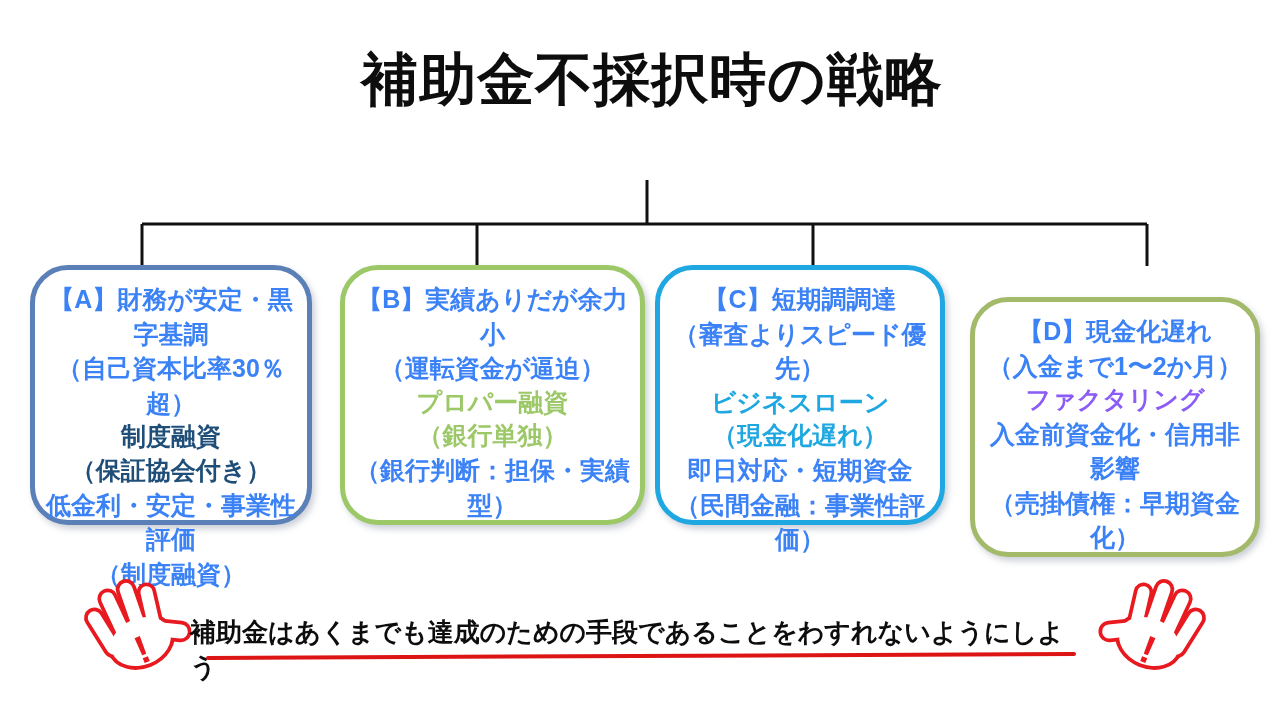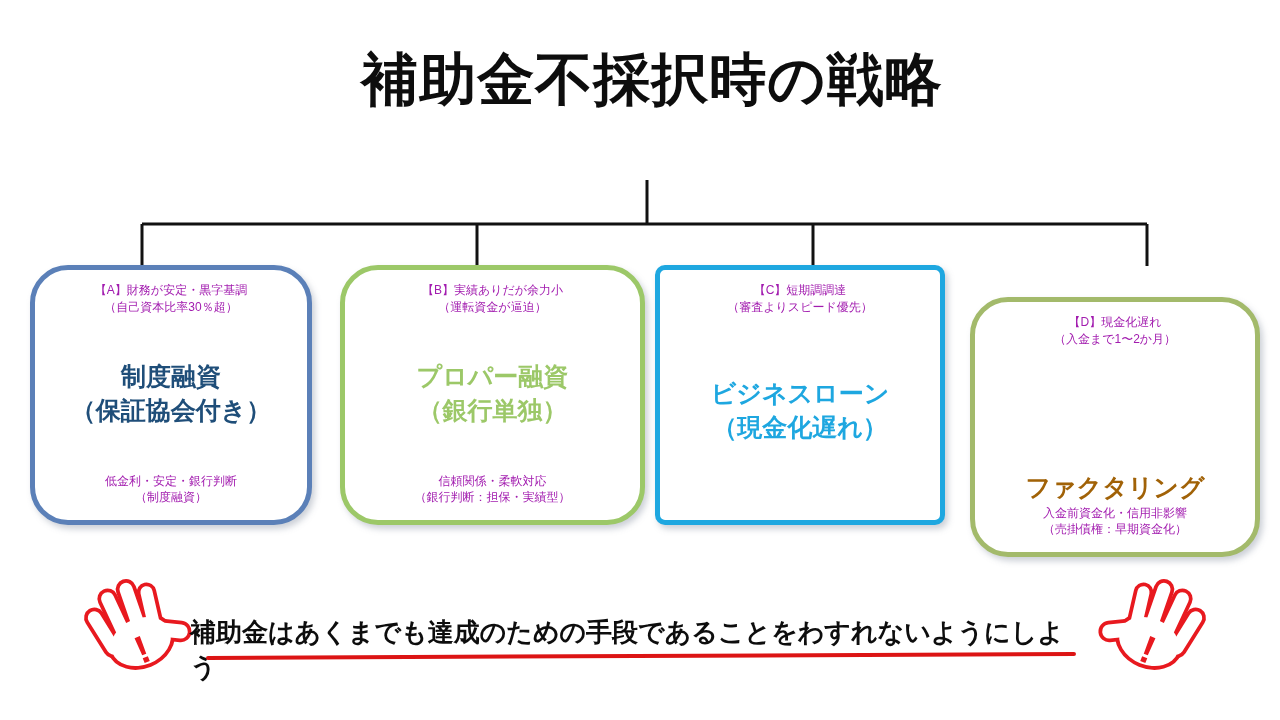--- a/index.html
+++ b/index.html
@@ -17,21 +17,21 @@
     position:absolute;top:265px;height:260px;box-sizing:border-box;
     background:#fff;border:5px solid #888;border-radius:38px;
     box-shadow:3px 4px 6px rgba(110,120,140,.35);
     display:flex;flex-direction:column;align-items:center;text-align:center;
     padding:12px 6px 14px;
   }
   .box-a{left:30px;width:282px;}
   .box-b{left:340px;width:305px;align-items:center;}
   .box-c{left:655px;width:290px;}
   .box-d{left:970px;width:290px;}
-  .box-header,.box-footer{font-size:12px;font-weight:normal;line-height:1.38;color:#a21caf;}
+  .box-header,.box-footer{font-size:25px;font-weight:bold;line-height:1.38;color:#3b82f6;}
   .box-label{
     flex:1;display:flex;flex-direction:column;justify-content:center;
     font-size:25px;font-weight:800;line-height:1.35;
   }
   .note-text{
     position:absolute;top:615px;left:190px;width:900px;text-align:left;
     font-size:26px;font-weight:800;color:#0d0d0d;
   }
   .note-underline{
     position:absolute;top:654px;left:206px;width:870px;height:4px;
@@ -62,57 +62,60 @@
   <div class="box box-a" style="border-color: rgb(91, 128, 184);">
     <div class="box-header">
       <div>【A】財務が安定・黒字基調</div>
       <div>（自己資本比率30％超）</div>
     </div>
     <div class="box-label" style="color: rgb(31, 78, 121); text-align: center;">
       <div>制度融資</div>
       <div>（保証協会付き）</div>
     </div>
     <div class="box-footer">
-      <div>低金利・安定・銀行判断</div>
+      <div>低金利・安定・事業性評価</div>
       <div>（制度融資）</div>
     </div>
   </div>
 
   <div class="box box-b" style="border-color: rgb(156, 200, 104);">
     <div class="box-header">
       <div>【B】実績ありだが余力小</div>
       <div>（運転資金が逼迫）</div>
     </div>
     <div class="box-label" style="color: rgb(156, 200, 104);">
       <div>プロパー融資</div>
       <div>（銀行単独）</div>
     </div>
     <div class="box-footer">
-      <div>信頼関係・柔軟対応</div>
       <div>（銀行判断：担保・実績型）</div>
     </div>
   </div>
 
-  <div class="box box-c" style="border-color: rgb(30, 167, 224); border-radius: 10px;">
+  <div class="box box-c" style="border-color: rgb(30, 167, 224);">
     <div class="box-header">
       <div>【C】短期調調達</div>
       <div>（審査よりスピード優先）</div>
     </div>
     <div class="box-label" style="color: rgb(30, 167, 224);">
       <div>ビジネスローン</div>
       <div>（現金化遅れ）</div>
     </div>
+    <div class="box-footer">
+      <div>即日対応・短期資金</div>
+      <div>（民間金融：事業性評価）</div>
+    </div>
   </div>
 
   <div class="box box-d" style="border-color: rgb(163, 186, 107); margin-top: 32px;">
     <div class="box-header">
       <div>【D】現金化遅れ</div>
       <div>（入金まで1〜2か月）</div>
     </div>
-    <div class="box-label" style="color: #a16207; justify-content: flex-end;">
+    <div class="box-label" style="color: #8b5cf6; justify-content: flex-end;">
       <div>ファクタリング</div>
     </div>
     <div class="box-footer">
       <div>入金前資金化・信用非影響</div>
       <div>（売掛債権：早期資金化）</div>
     </div>
   </div>
 
   <svg width="0" height="0" style="position:absolute" aria-hidden="true">
     <defs>

